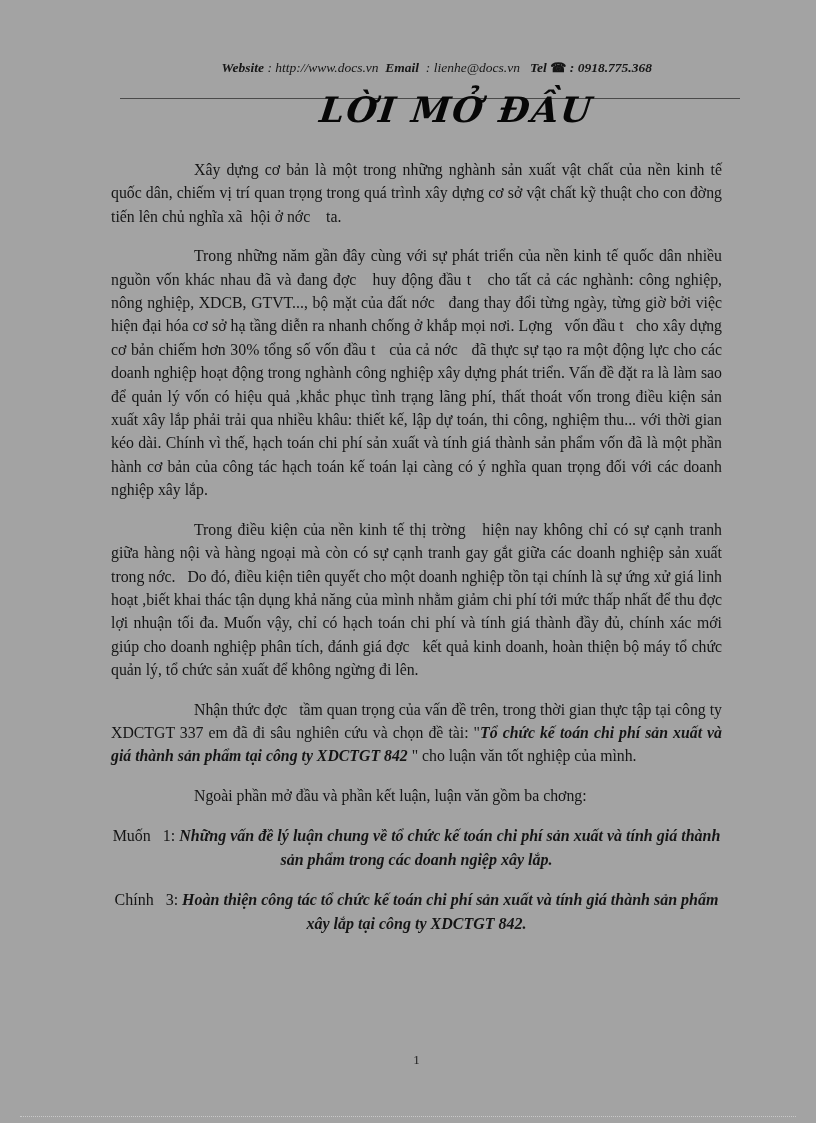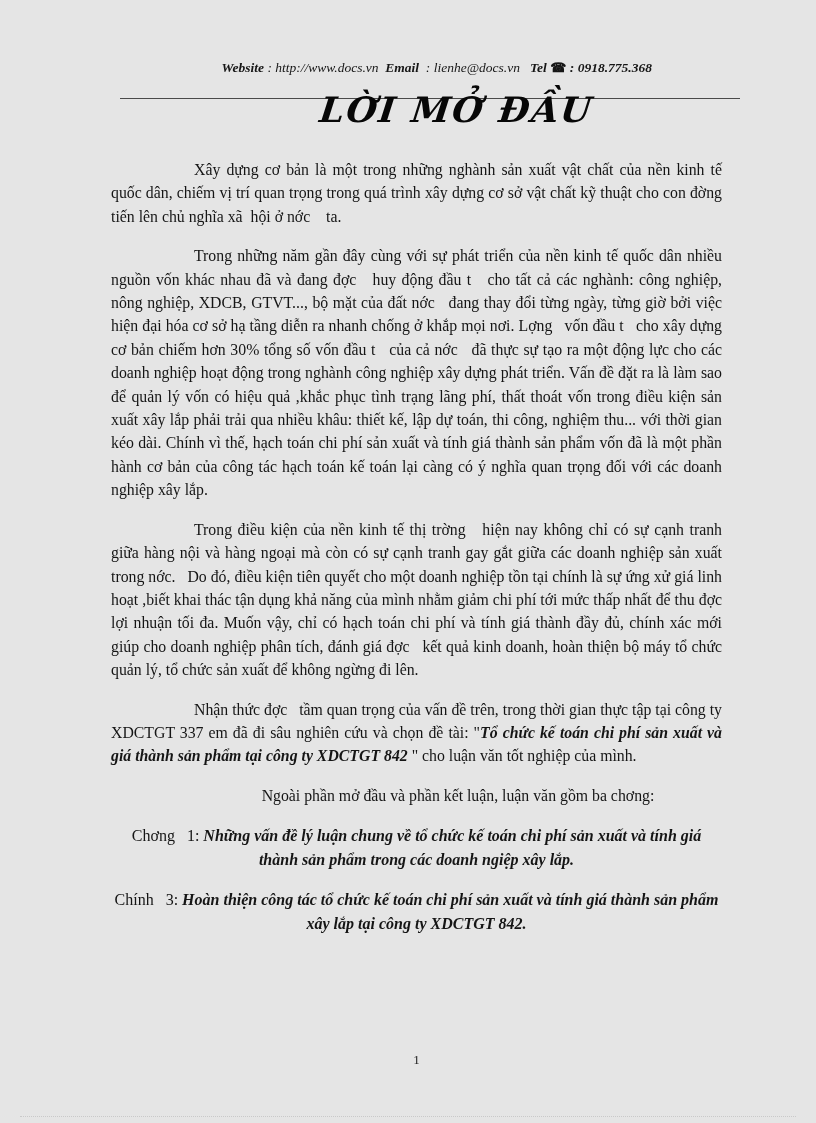--- a/index.html
+++ b/index.html
@@ -4,21 +4,21 @@
 <style>
   html, body { margin: 0; padding: 0; }
   body {
     width: 816px; height: 1123px;
     background: #ffffff;
     font-family: "Liberation Serif", serif;
     color: #1a1a1a;
     overflow: hidden;
     position: relative;
   }
-  .page { position: absolute; inset: 0; background: #e5e5e5; }
+  .page { position: absolute; inset: 0; background: #a3a3a3; }
 
   
   .doc-header {
     position: absolute;
     top: 42px; left: 120px; right: 76px;
     text-align: center;
     font-style: italic;
     font-size: 13.5px;
     line-height: 17px;
     white-space: pre-wrap;
@@ -54,21 +54,21 @@
     text-align: justify;
     color: #151515;
   }
   .content p {
     margin: 16px;
     text-indent: 83px;
     white-space: pre-wrap;
   }
   .em-title { font-weight: bold; font-style: italic; }
 
-  p.outline-line { margin-top: 15px; text-align: center; }
+  p.outline-line { margin-top: 15px; text-align: left; }
 
   .chapters { margin-top: 17px; line-height: 24px; font-size: 16px; }
   .chapter { text-align: center; text-indent: 0 !important; margin: 0; white-space: pre-wrap; }
   .chapter .prefix { font-weight: normal; font-style: normal; }
   .chapter .ch-title { font-weight: bold; font-style: italic; }
 
   
   .page-number {
     position: absolute;
     top: 1052px; left: 95px; width: 643px;
@@ -96,21 +96,21 @@
 
   <div class="content">
     <p>Xây dựng cơ bản là một trong những nghành sản xuất vật chất của nền kinh tế quốc dân, chiếm vị trí quan trọng trong quá trình xây dựng cơ sở vật chất kỹ thuật cho con đờng   tiến lên chủ nghĩa xã  hội ở nớc    ta.</p>
     <p>Trong những năm gần đây cùng với sự phát triển của nền kinh tế quốc dân nhiều nguồn vốn khác nhau đã và đang đợc   huy động đầu t   cho tất cả các nghành: công nghiệp, nông nghiệp, XDCB, GTVT..., bộ mặt của đất nớc   đang thay đổi từng ngày, từng giờ bởi việc hiện đại hóa cơ sở hạ tầng diễn ra nhanh chống ở khắp mọi nơi. Lợng   vốn đầu t   cho xây dựng cơ bản chiếm hơn 30% tổng số vốn đầu t   của cả nớc   đã thực sự tạo ra một động lực cho các doanh nghiệp hoạt động trong nghành công nghiệp xây dựng phát triển. Vấn đề đặt ra là làm sao để quản lý vốn có hiệu quả ,khắc phục tình trạng lãng phí, thất thoát vốn trong điều kiện sản xuất xây lắp phải trải qua nhiều khâu: thiết kế, lập dự toán, thi công, nghiệm thu... với thời gian kéo dài. Chính vì thế, hạch toán chi phí sản xuất và tính giá thành sản phẩm vốn đã là một phần hành cơ bản của công tác hạch toán kế toán lại càng có ý nghĩa quan trọng đối với các doanh nghiệp xây lắp.</p>
     <p>Trong điều kiện của nền kinh tế thị trờng   hiện nay không chỉ có sự cạnh tranh giữa hàng nội và hàng ngoại mà còn có sự cạnh tranh gay gắt giữa các doanh nghiệp sản xuất trong nớc.   Do đó, điều kiện tiên quyết cho một doanh nghiệp tồn tại chính là sự ứng xử giá linh hoạt ,biết khai thác tận dụng khả năng của mình nhằm giảm chi phí tới mức thấp nhất để thu đợc   lợi nhuận tối đa. Muốn vậy, chỉ có hạch toán chi phí và tính giá thành đầy đủ, chính xác mới giúp cho doanh nghiệp phân tích, đánh giá đợc   kết quả kinh doanh, hoàn thiện bộ máy tổ chức quản lý, tổ chức sản xuất để không ngừng đi lên.</p>
     <p><span>Nhận thức đợc   tầm quan trọng của vấn đề trên, trong thời gian thực tập tại công ty XDCTGT 337 em đã đi sâu nghiên cứu và chọn đề tài: "</span><span class="em-title">Tổ chức kế toán chi phí sản xuất và giá thành sản phẩm tại công ty XDCTGT 842 </span><span>" cho luận văn tốt nghiệp của mình.</span></p>
 
     <p class="outline-line">Ngoài phần mở đầu và phần kết luận, luận văn gồm ba chơng:</p>
 
     <div class="chapters">
-      <p class="chapter"><span class="prefix">Chơng   1: </span><span class="ch-title">Những vấn đề lý luận chung về tổ chức kế toán chi phí sản xuất và tính giá thành sản phẩm trong các doanh ngiệp xây lắp.</span></p>
+      <p class="chapter"><span class="prefix">Muốn   1: </span><span class="ch-title">Những vấn đề lý luận chung về tổ chức kế toán chi phí sản xuất và tính giá thành sản phẩm trong các doanh ngiệp xây lắp.</span></p>
       <p class="chapter"><span class="prefix">Chính   3: </span><span class="ch-title">Hoàn thiện công tác tổ chức kế toán chi phí sản xuất và tính giá thành sản phẩm xây lắp tại công ty XDCTGT 842.</span></p>
     </div>
   </div>
 
   <div class="page-number">1</div>
 
   <div class="bottom-rule"></div>
 
 </div>
 

